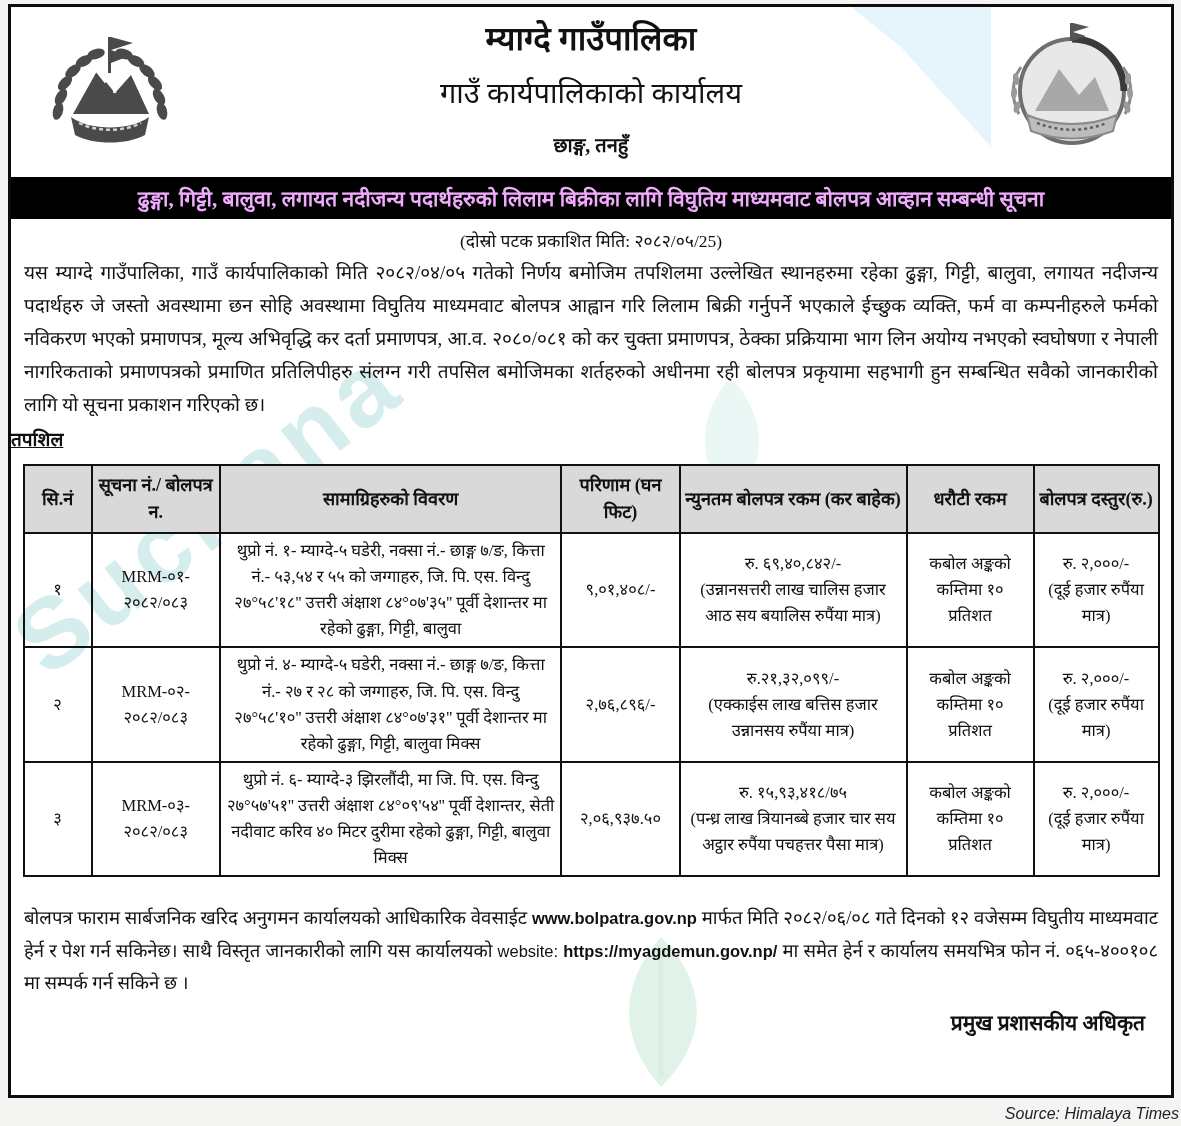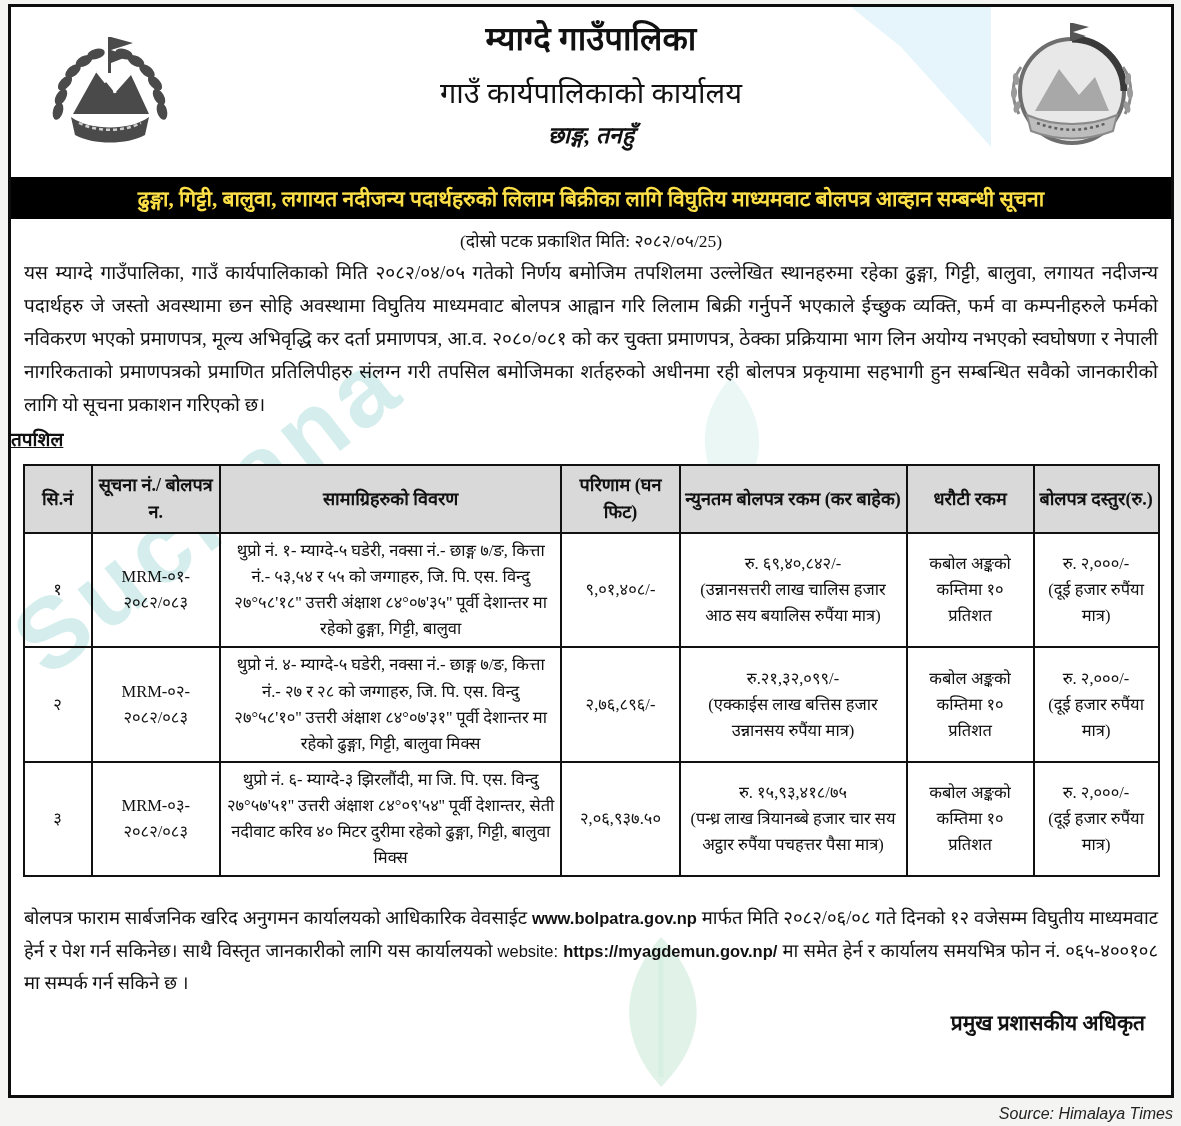--- a/index.html
+++ b/index.html
@@ -23,25 +23,25 @@
     color:#35b0a8; opacity:0.20;
   }
   .wm-shape { position:absolute; opacity:0.30; }
   .content { position:relative; z-index:2; }
 
   .header-row { display:flex; align-items:flex-start; padding:8px 14px 0; }
   .logo-box { width:170px; display:flex; justify-content:center; padding-top:4px; }
   .titles { flex:1; text-align:center; }
   .t1 { font-size:33px; font-weight:bold; margin-top:0; }
   .t2 { font-size:29px; margin-top:12px; }
-  .t3 { font-size:23px; font-weight:bold; margin-top:7px;font-style:italic; }
+  .t3 { font-size:20px; font-weight:bold; margin-top:20px; }
   .t4 { font-size:21px; margin-top:8px; }
 
   .banner {
-    background:#000; color:#fde047; text-align:center; font-weight:bold;
+    background:#000; color:#f0abfc; text-align:center; font-weight:bold;
     font-size:21px; padding:7px 4px; margin-top:8px;
   }
   .pubdate { text-align:center; font-size:17.5px; padding:9px 0 0; }
   .intro {
     font-size:19px; line-height:1.74; text-align:justify; padding:4px 13px 0;
   }
   .tapsil {
     font-weight:bold; font-size:19px;
     text-decoration:underline; margin:5px 0 12px;
   }
@@ -60,21 +60,21 @@
   .amt-words { display:block; }
 
   .footer-par {
     font-size:18.5px; line-height:1.76; text-align:justify; padding:25px 13px 0;
   }
   .latin { font-family:"Liberation Sans","DejaVu Sans",sans-serif; font-size:16.5px; }
   .latin-bold { font-family:"Liberation Sans","DejaVu Sans",sans-serif; font-size:16.5px; font-weight:bold; }
   .signature { text-align:right; font-size:21px; font-weight:bold; padding:8px 26px 0; }
 
   .source-line {
-    position:absolute; right:8px; bottom:3px; z-index:1;
+    position:absolute; right:2px; bottom:3px; z-index:1;
     font-family:"Liberation Sans","DejaVu Sans",sans-serif;
     font-style:italic; font-size:16px; color:#222;margin-left:20px;
   }
 </style>
 </head>
 <body>
 
 <div class="doc">
 
   <div class="wm-layer">

